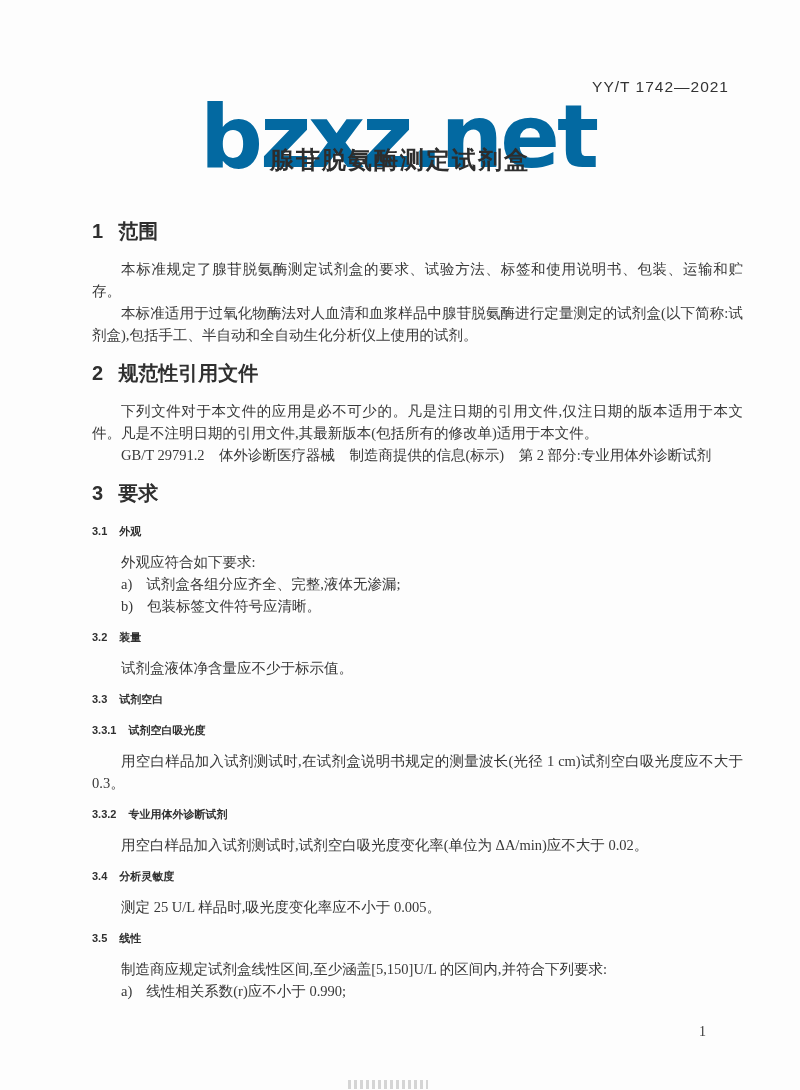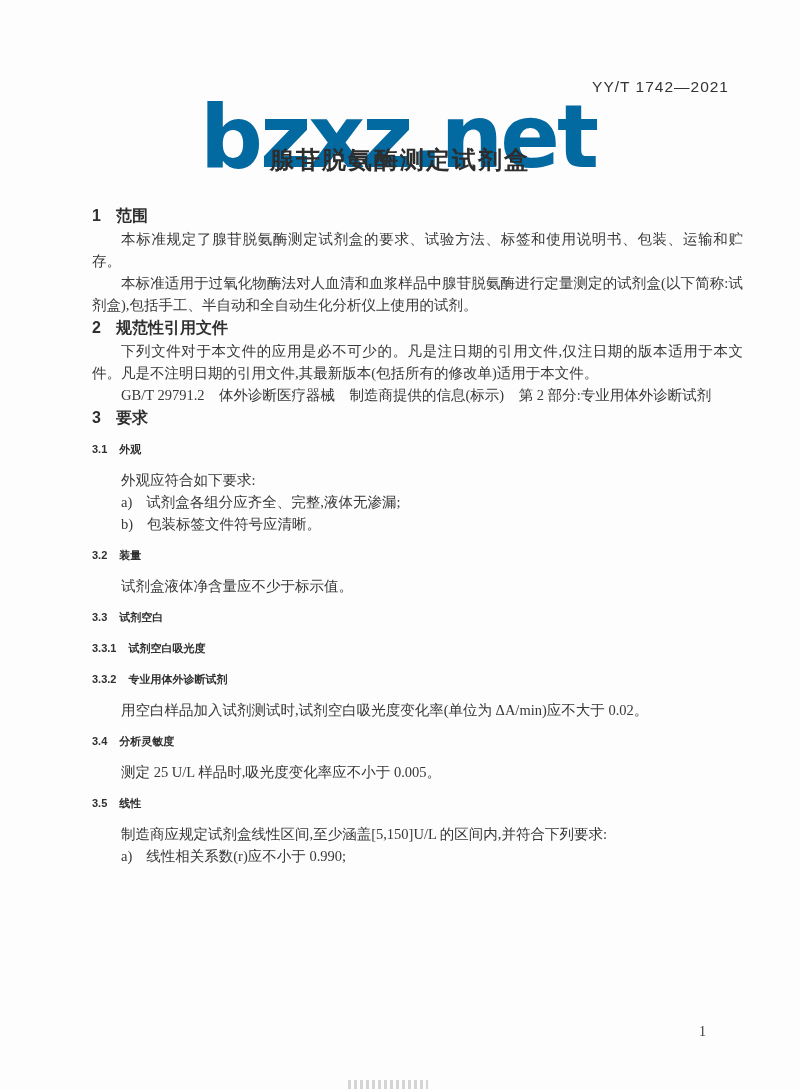--- a/index.html
+++ b/index.html
@@ -49,21 +49,21 @@
     position:absolute;
     top:0;left:92px;right:57px;
     z-index:1;
     padding-top:204px;
   }
   .h1,.h2,.h3{
     font-family:"Liberation Sans","DejaVu Sans",sans-serif;
     font-weight:bold;
     color:#2f2f2f;
   }
-  .h1{font-size:16px;margin:1px 0;}
+  .h1{font-size:20px;margin:16px 0;}
   .h2,.h3{font-size:11px;margin:9px 0;}
   .h1 .num{margin-right:15px;}
   .h2 .num,.h3 .num{margin-right:12px;}
   .para{
     margin:0;
     text-indent:2em;
     text-align:justify;
   }
   .para-ref{margin-top:0;}
   .list-item{
@@ -132,20 +132,21 @@
     </div>
     <p class="para">试剂盒液体净含量应不少于标示值。</p>
 
     <div class="h2">
       <span class="num">3.3</span><span>试剂空白</span>
     </div>
 
     <div class="h3">
       <span class="num">3.3.1</span><span>试剂空白吸光度</span>
     </div>
+    <p class="para">用空白样品加入试剂测试时,在试剂盒说明书规定的测量波长(光径 1 cm)试剂空白吸光度应不大于 0.3。</p>
 
     <div class="h3">
       <span class="num">3.3.2</span><span>专业用体外诊断试剂</span>
     </div>
     <p class="para">用空白样品加入试剂测试时,试剂空白吸光度变化率(单位为 ΔA/min)应不大于 0.02。</p>
 
     <div class="h2">
       <span class="num">3.4</span><span>分析灵敏度</span>
     </div>
     <p class="para">测定 25 U/L 样品时,吸光度变化率应不小于 0.005。</p>

